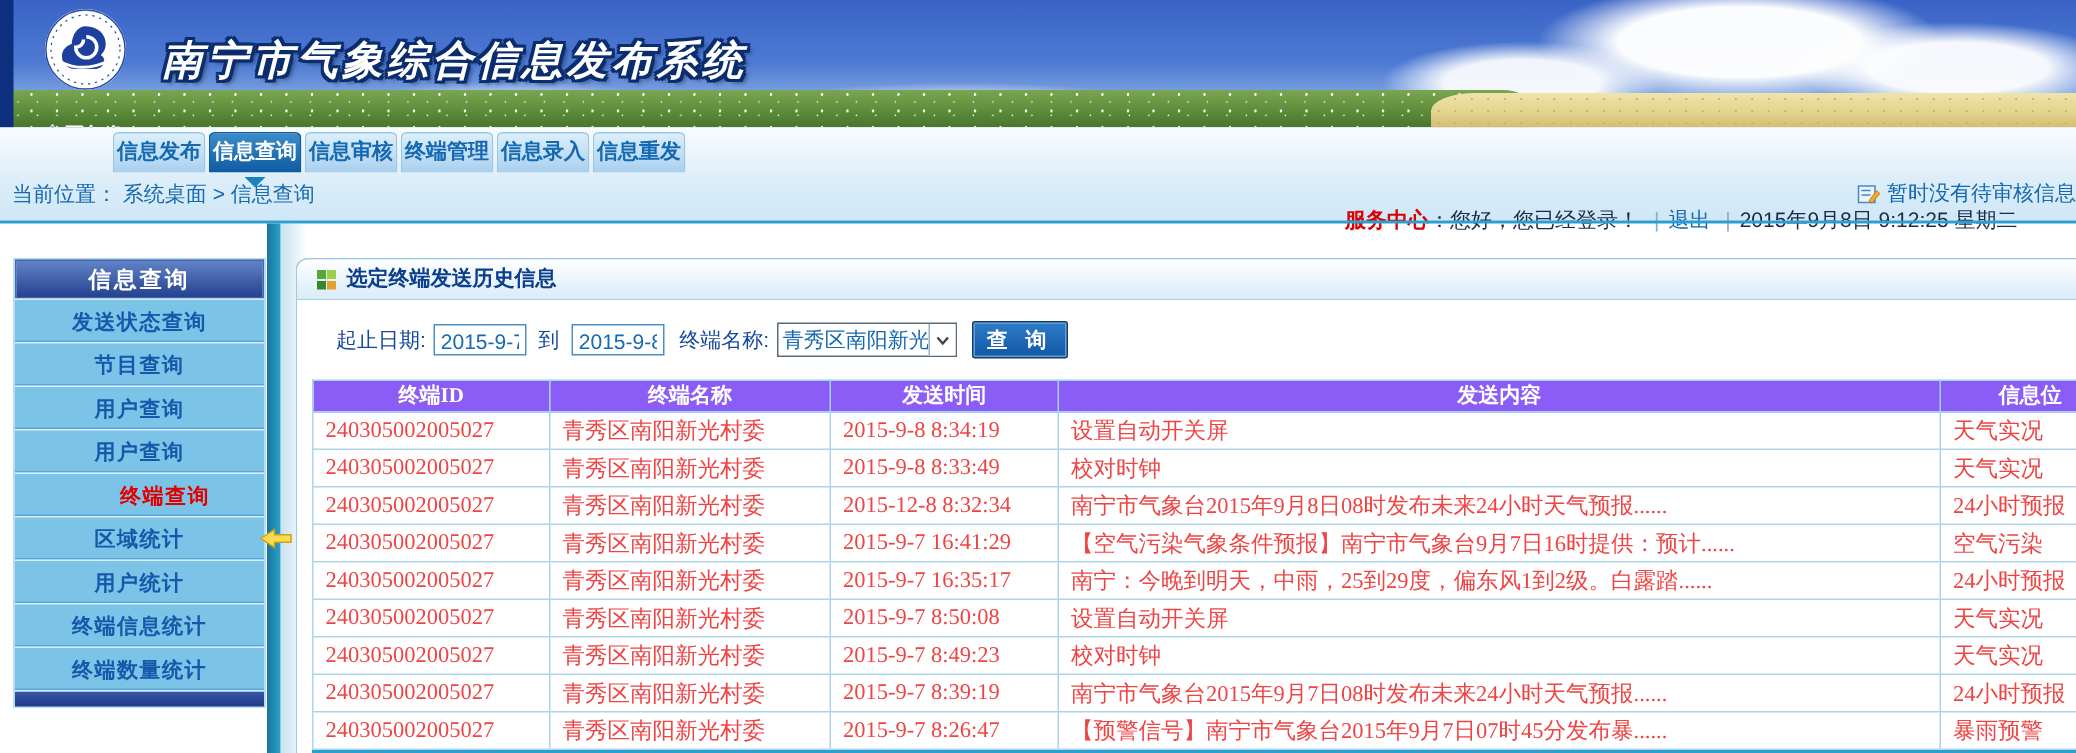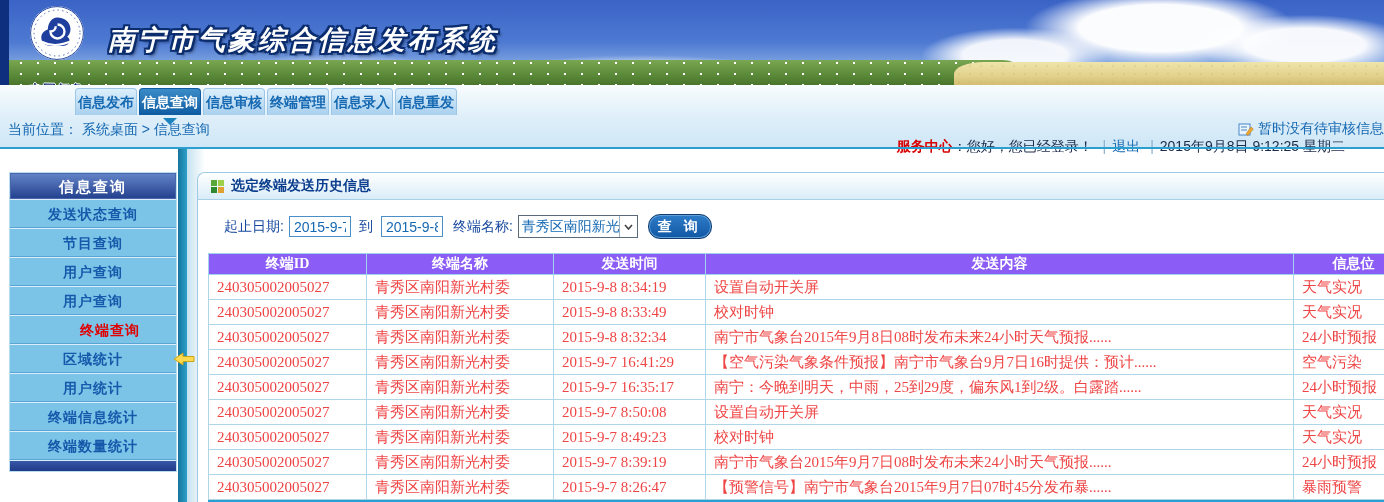--- a/index.html
+++ b/index.html
@@ -31,21 +31,21 @@
   .logo-caption { margin-top:16px; font-size:13px; font-weight:bold; color:#0d2a6e; letter-spacing:1px;
     text-shadow:1px 0 #fff,-1px 0 #fff,0 1px #fff,0 -1px #fff; }
   .banner-title { position:absolute; left:108px; top:22px; font-size:27px; font-weight:bold; font-style:italic;
     color:#fff; letter-spacing:3px; white-space:nowrap;
     text-shadow:2px 0 #0b2d6e,-2px 0 #0b2d6e,0 2px #0b2d6e,0 -2px #0b2d6e,
       2px 2px #0b2d6e,-2px -2px #0b2d6e,2px -2px #0b2d6e,-2px 2px #0b2d6e,3px 3px 3px rgba(0,0,0,.45); }
 
   
   .navarea { position:absolute; left:0; top:85px; width:1384px; height:62px;
     background:linear-gradient(180deg,#f8fcfe 0%,#ddeef9 55%,#cfe7f6 100%); }
-  .tabs { position:absolute; left:75px; top:3px; display:flex; gap:2px; }
+  .tabs { position:absolute; left:75px; top:3px; display:flex; gap:2px;font-family:Liberation Serif, serif; }
   .tab { display:block; width:62px; height:27px; line-height:26px; text-align:center; font-size:14px;
     font-weight:bold; color:#1568b2; text-decoration:none; cursor:pointer;
     background:linear-gradient(180deg,#dcEFfb,#a9d0ee); border:1px solid #9cc6e6; border-bottom:none;
     border-radius:4px 4px 0 0; }
   .tab.active { background:linear-gradient(180deg,#3b8cc8,#0e5ba2); color:#fff; border-color:#0e5ba2; }
   .tab-pointer { position:absolute; left:163px; top:33px; width:0; height:0;
     border-left:7px solid transparent; border-right:7px solid transparent; border-top:7px solid #1b84c0; }
   .service { position:absolute; right:39px; top:9px; font-size:14px; color:#1a2a4a; white-space:nowrap;margin-top:44px; }
   .svc-label { color:#d80000; font-weight:bold; }
   .sep { color:#8ab0cc; margin:0 6px; }
@@ -88,21 +88,21 @@
     padding:1px 4px; font-family:"Liberation Sans",sans-serif; }
   .to-lbl { margin:0 8px; }
   .select { width:120px; height:23px; border:1px solid #5a6a78; background:#fff; display:flex;
     align-items:stretch; margin-right:10px; cursor:pointer; }
   .sel-text { flex:1; font-size:14px; color:#1568b2; line-height:21px; padding:0 3px;
     overflow:hidden; white-space:nowrap; }
   .sel-arrow { width:18px; border-left:1px solid #9ab2c4; display:flex; align-items:center;
     justify-content:center; background:#fff; }
   .query-btn { width:64px; height:25px; background:linear-gradient(180deg,#2e7cc8,#1157a4);
     border:1px solid #123a6e; box-shadow:inset 0 0 0 1px #5fa0d8; color:#fff; font-size:14px;
-    font-weight:bold; letter-spacing:4px; cursor:pointer; border-radius:12px;
+    font-weight:bold; letter-spacing:4px; cursor:pointer; border-radius:2px;
     font-family:"Liberation Sans",sans-serif; }
   .table-wrap { position:absolute; left:10px; top:80px; width:1205px; border-bottom:2px solid #2b9fd0; }
   table { border-collapse:collapse; table-layout:fixed; width:1205px; border:1px solid #8fa8b8; }
   th { height:21px; background:#8b5cf6; color:#fff; font-size:14px; font-weight:bold;
     border:1px solid #9fd4ea; text-align:center;
     font-family:"Liberation Serif","DejaVu Serif",serif; }
   td { height:25px; border:1px solid #aed6e8; font-size:15px; color:#ef4444;
     padding:0 4px 0 8px; overflow:hidden; white-space:nowrap;
     font-family:"Liberation Serif","DejaVu Serif",serif; }
   .grid-icon rect { shape-rendering:crispEdges; }
@@ -242,21 +242,21 @@
           <tr>
             <td>240305002005027</td>
             <td>青秀区南阳新光村委</td>
             <td>2015-9-8 8:33:49</td>
             <td>校对时钟</td>
             <td>天气实况</td>
           </tr>
           <tr>
             <td>240305002005027</td>
             <td>青秀区南阳新光村委</td>
-            <td>2015-9-8 8:32:34</td>
+            <td>2015-12-8 8:32:34</td>
             <td>南宁市气象台2015年9月8日08时发布未来24小时天气预报......</td>
             <td>24小时预报</td>
           </tr>
           <tr>
             <td>240305002005027</td>
             <td>青秀区南阳新光村委</td>
             <td>2015-9-7 16:41:29</td>
             <td>【空气污染气象条件预报】南宁市气象台9月7日16时提供：预计......</td>
             <td>空气污染</td>
           </tr>

